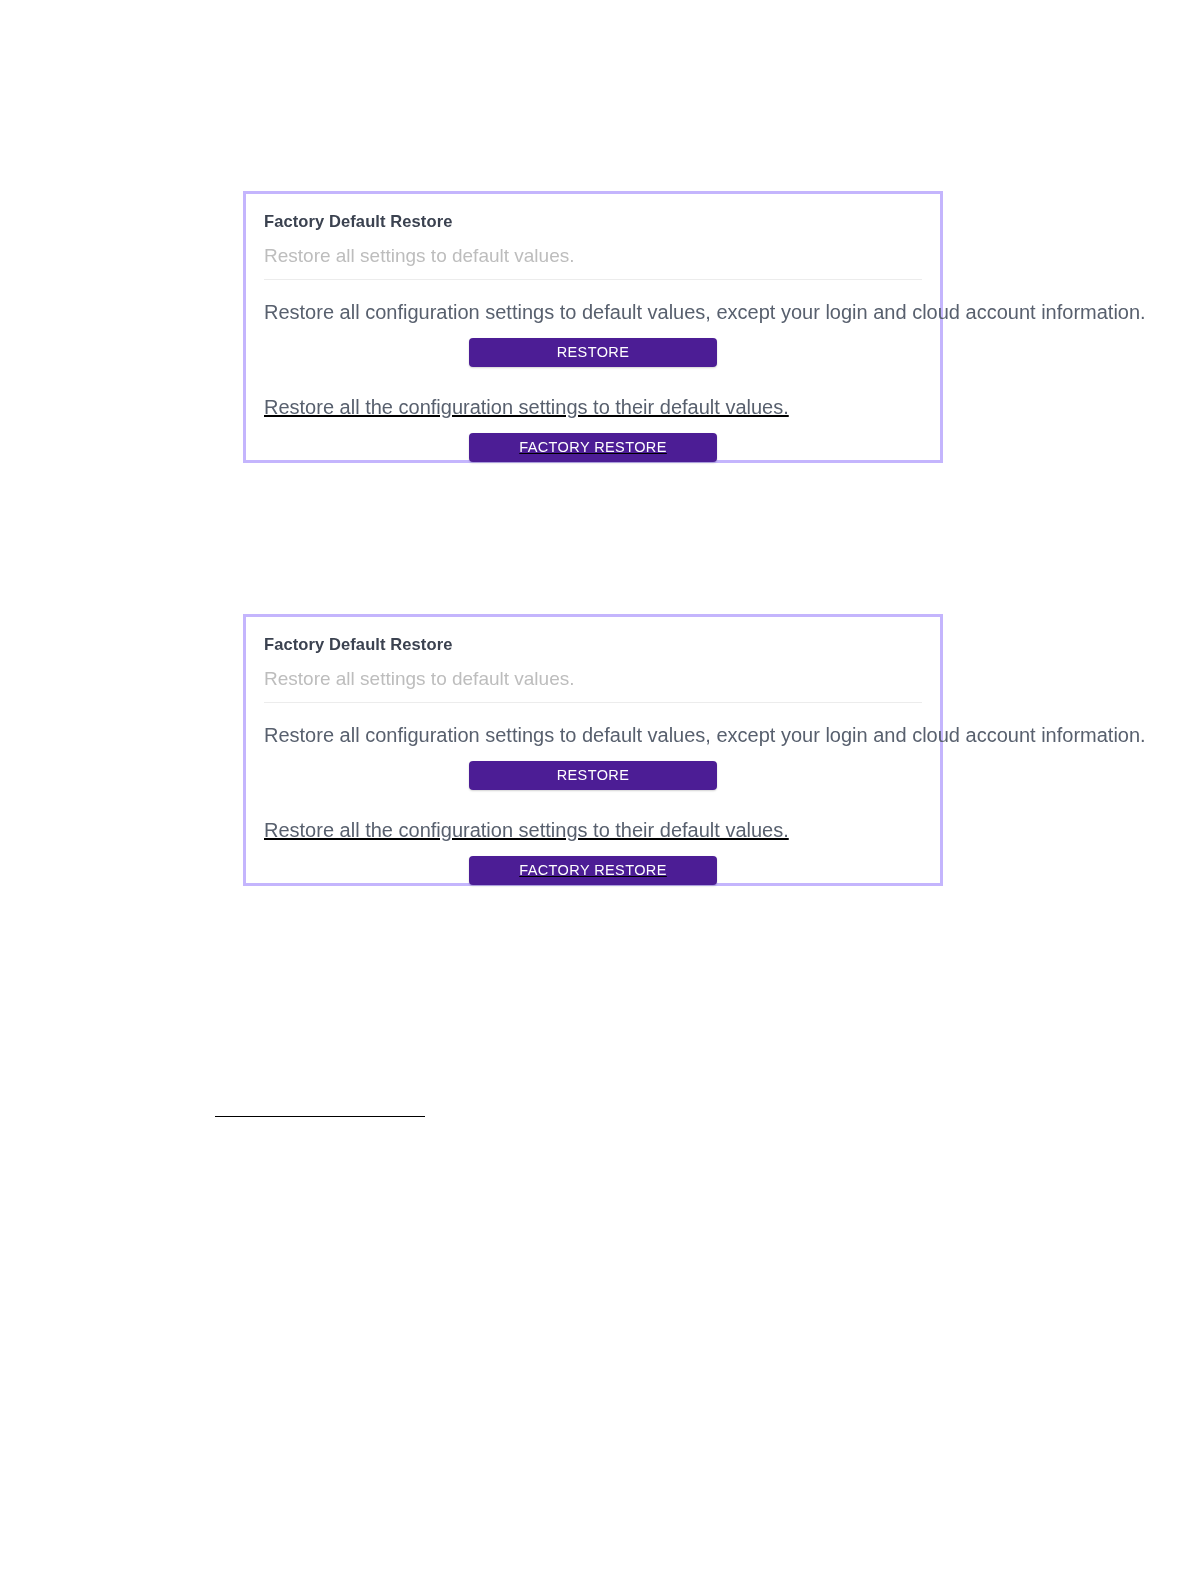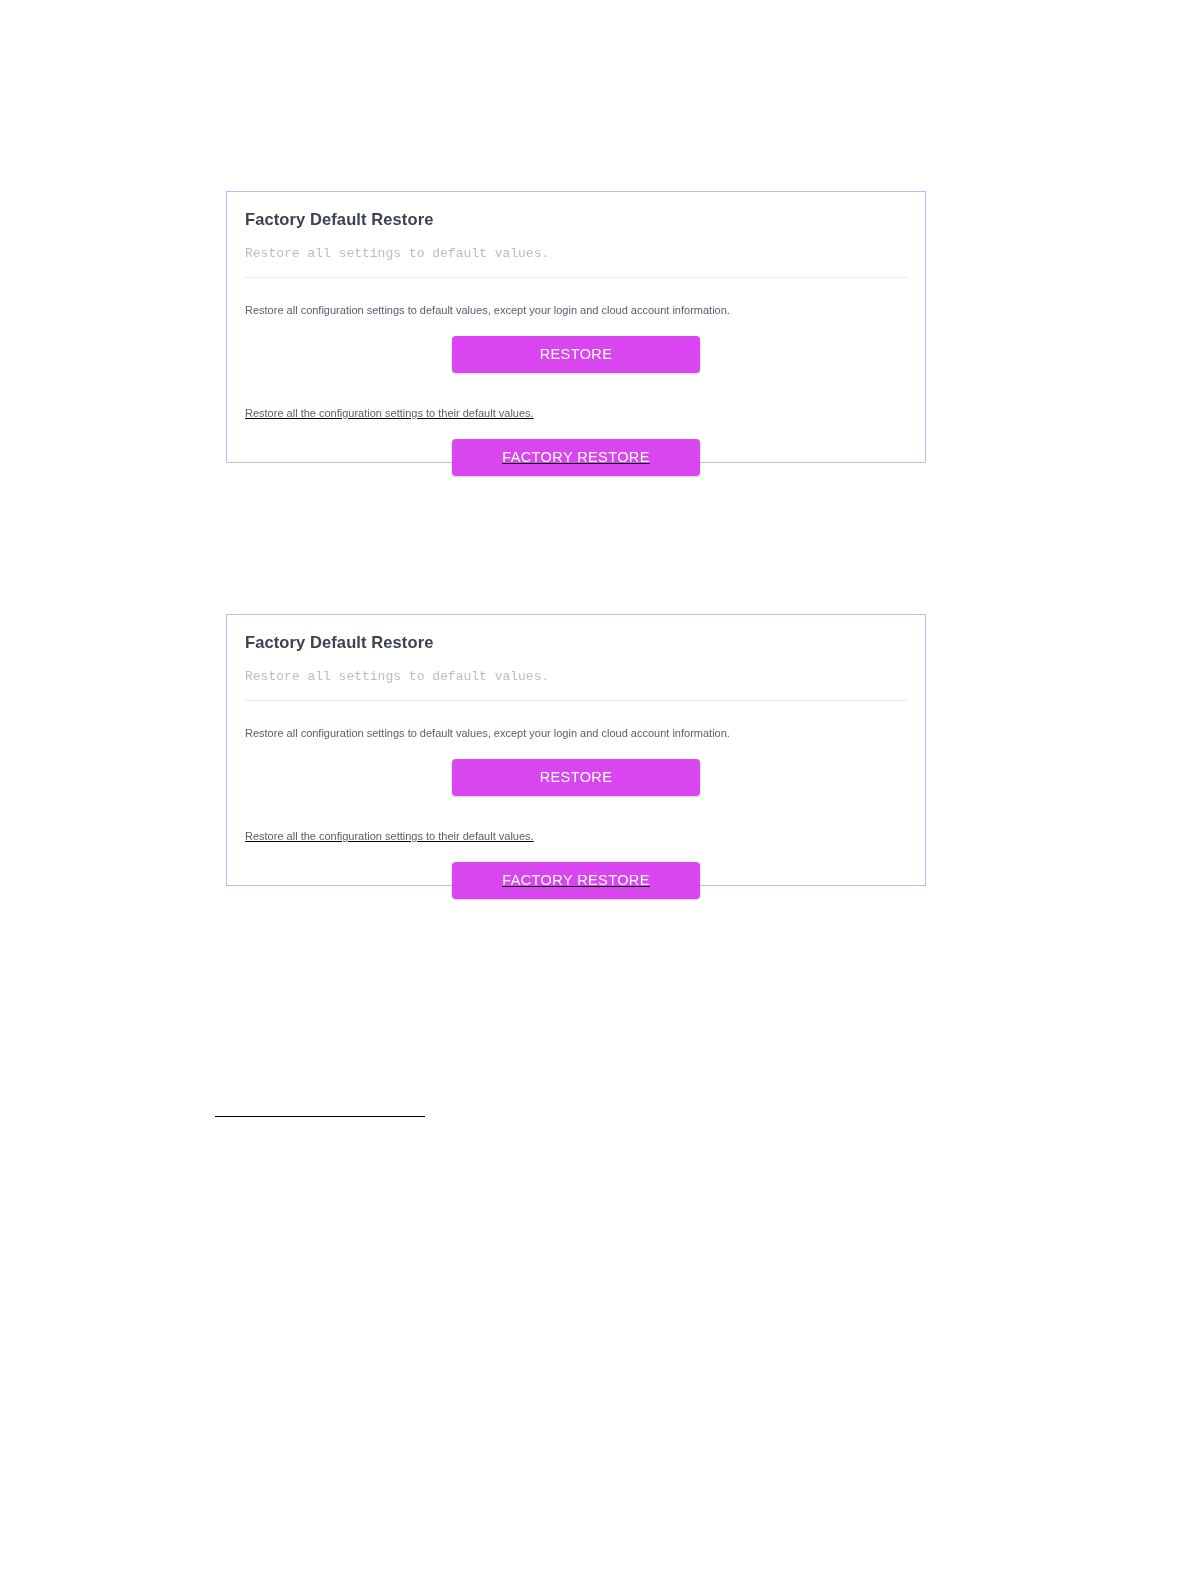--- a/index.html
+++ b/index.html
@@ -33,25 +33,25 @@
     left: 215px;
     top: 1116px;
     width: 210px;
     height: 0;
     border-top: 1.7px solid #000000;
   }
 
   
   .panel {
     position: absolute;
-    left: 226px;
+    left: 243px;
     width: 700px;
     box-sizing: border-box;
     background: #ffffff;
-    border: 1px solid #c4b5fd;
+    border: 3px solid #c4b5fd;
   }
   .panel--first { top: 191px; height: 272px; }
   .panel--second { top: 614px; height: 272px; }
 
   .panel-inner {
     padding: 17px 17px 0 17px;
     height: 100%;
     box-sizing: border-box;
   }
 
@@ -59,65 +59,64 @@
     font-size: 16.5px;
     font-weight: bold;
     color: #3b4250;
     letter-spacing: 0.1px;
     margin: 0;
     padding: 0 0 0 1px;
     line-height: 20px;
   }
 
   .panel-subtitle {
-    font-size: 13px;
+    font-size: 19px;
     color: #bdbdbd;
     margin: 0;
     padding: 16px 0 0 1px;
     line-height: 18px;
     font-weight: normal;
-    font-family: Liberation Mono, monospace;
   }
 
   .panel-divider {
     margin: 14px 1px 0 1px;
     height: 0;
     border-top: 1px solid #ececec;
   }
 
   .section {
     padding-top: 0;
   }
   .section--first { padding-top: 23px; }
   .section--second { padding-top: 31px; text-decoration: underline; }
 
   .section-desc {
-    font-size: 11px;
+    font-size: 20px;
     color: #58606e;
     margin: 0;
     padding: 0 0 0 1px;
     line-height: 19px;
     white-space: nowrap;
   }
 
   .btn-row {
     display: flex;
     justify-content: center;
     padding-top: 16px;
   }
 
   .btn {
     display: inline-flex;
     align-items: center;
     justify-content: center;
     width: 248px;
-    height: 37px;
+    height: 29px;
     border: none;
     border-radius: 4px;
-    background: #d946ef;
+    background: #4c1d95;
     color: #ffffff;
     font-family: "Liberation Sans", sans-serif;
     font-size: 14.5px;
     letter-spacing: 0.4px;
     line-height: 1;
     cursor: pointer;
     box-shadow: 0 1px 2px rgba(0,0,0,0.18);
     padding: 0;
   }
 </style>

